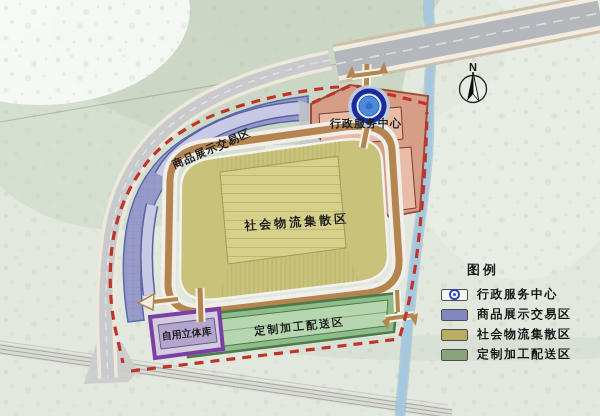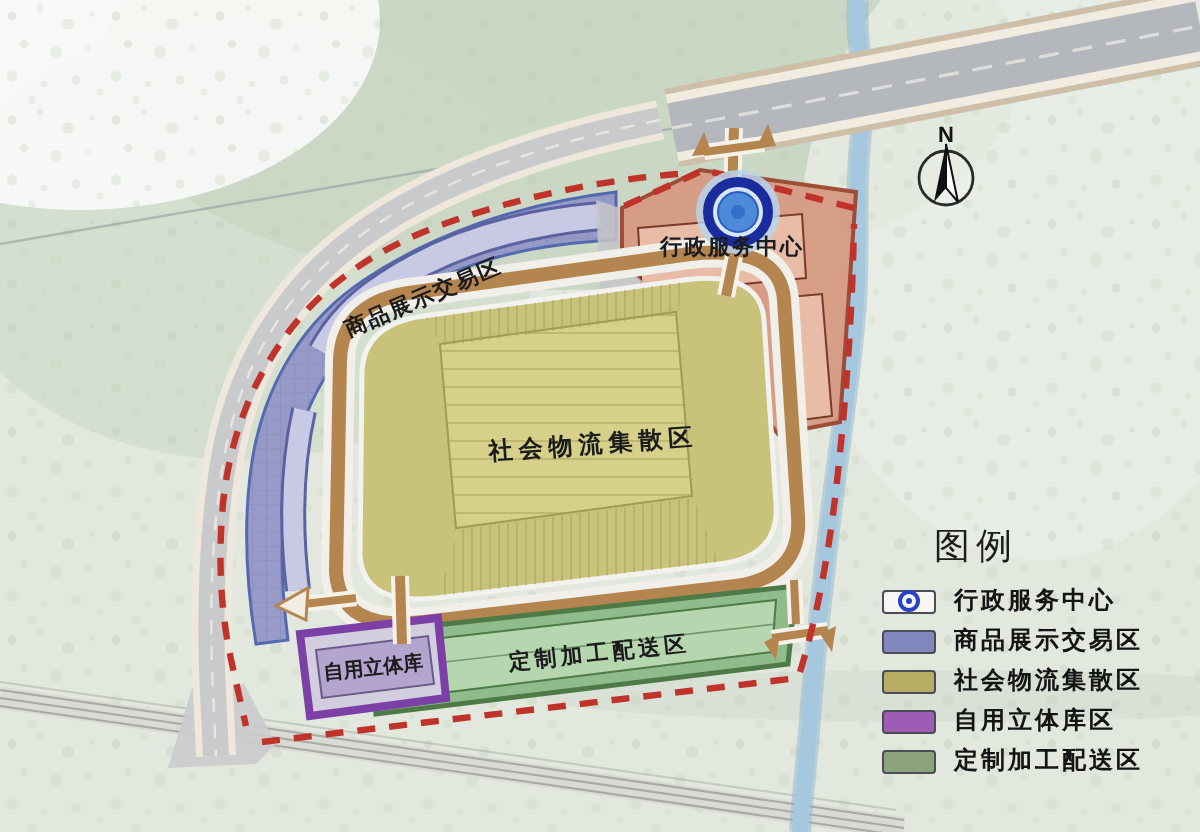--- a/index.html
+++ b/index.html
@@ -1,20 +1,20 @@
 <!DOCTYPE html>
 <html><head>
 <meta charset="utf-8">
 <style>
   html,body{margin:0;padding:0;background:#e9ece7;}
   #stage{position:relative;width:600px;height:416px;overflow:hidden;
          font-family:"Liberation Sans","DejaVu Sans",sans-serif;}
   #plan-svg{position:absolute;left:0;top:0;}
   .legend{position:absolute;left:441px;top:261px;width:158px;}
-  .legend-title{font-size:18px;font-weight:normal;color:#1d1d1d;letter-spacing:3px;margin:0 0 9px 26px;}
+  .legend-title{font-size:13px;font-weight:bold;color:#1d1d1d;letter-spacing:3px;margin:0 0 9px 26px;}
   .legend-row{display:flex;align-items:center;gap:9px;height:13px;margin-bottom:7px;}
   .swatch{width:27px;height:12px;border:1px solid #4c4c55;border-radius:2px;box-sizing:border-box;
           display:flex;align-items:center;justify-content:center;flex:0 0 auto;}
   .swatch .ringbox{width:19px;height:6px;border:1px solid #fdfdf8;border-radius:2px;}
   .swatch .dotring{width:7px;height:7px;border:2px solid #2742c8;border-radius:50%;
           display:flex;align-items:center;justify-content:center;}
   .swatch .dot{width:3px;height:3px;background:#2742c8;border-radius:50%;}
   .legend-label{font-size:12px;font-weight:bold;color:#141414;letter-spacing:1.5px;white-space:nowrap;}
 </style>
 </head>
@@ -205,23 +205,19 @@
     <div class="legend-row">
       <div class="swatch" style="background: rgb(130, 135, 189);"></div>
       <div class="legend-label">商品展示交易区</div>
     </div>
 
     <div class="legend-row">
       <div class="swatch" style="background: rgb(183, 174, 99);"></div>
       <div class="legend-label">社会物流集散区</div>
     </div>
 
-    <div class="legend-row">
-      <div class="swatch" style="background: rgb(159, 92, 180);"></div>
-      <div class="legend-label">自用立体库区</div>
-    </div>
 
     <div class="legend-row">
       <div class="swatch" style="background: rgb(139, 163, 122);"></div>
       <div class="legend-label">定制加工配送区</div>
     </div>
   </div>
 </div>
 
 </body></html>

